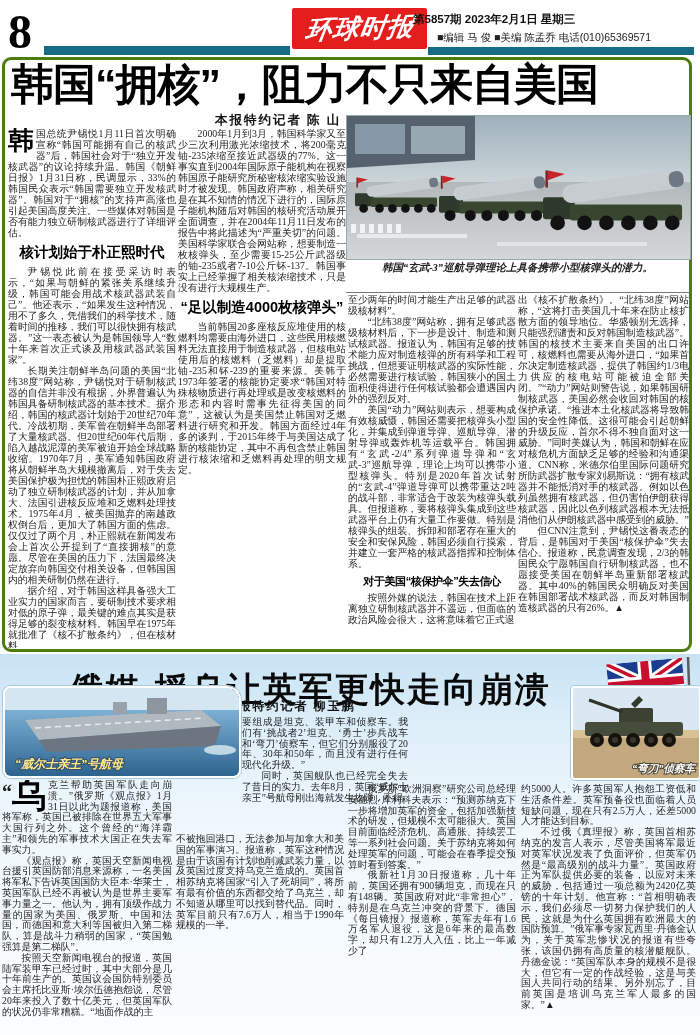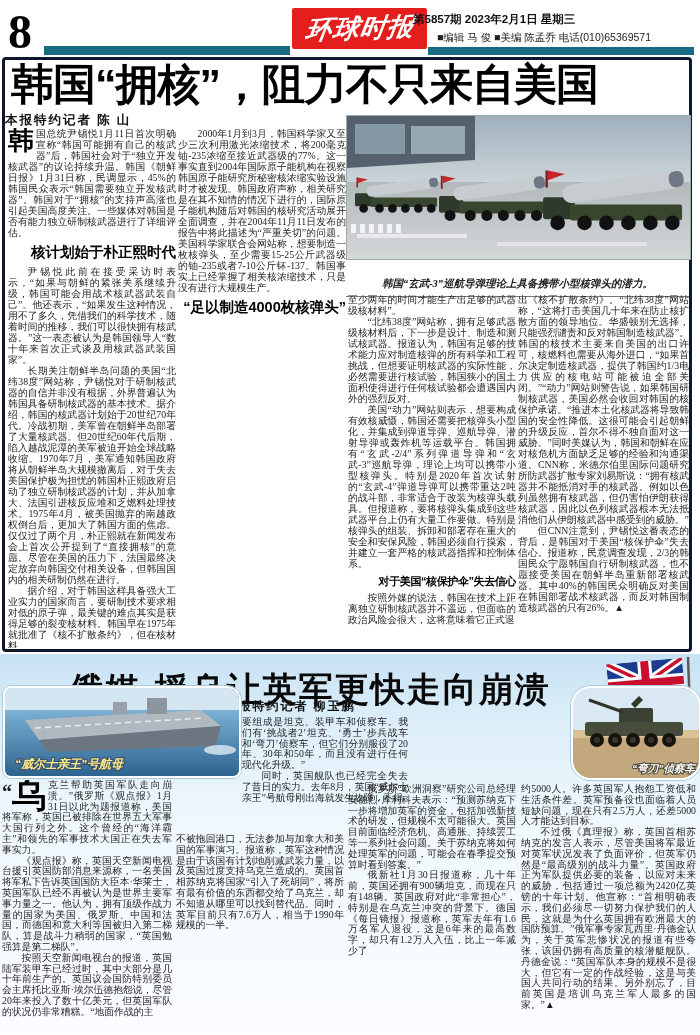--- a/index.html
+++ b/index.html
@@ -9,45 +9,45 @@
   .hdr-pageno{position:absolute;left:8px;top:8px;font:bold 48px/1 "Liberation Serif",serif;color:#000;}
   .hdr-section{position:absolute;left:46px;top:17px;font:bold 27px/1 "Liberation Sans","DejaVu Sans",sans-serif;letter-spacing:3px;color:#000;margin-top:44px;}
   .bar-teal-left{position:absolute;left:44px;top:46px;width:246px;height:9px;background:#176b83;}
   .bar-teal-right{position:absolute;left:428px;top:47px;width:266px;height:8px;background:#176b83;}
   .masthead{position:absolute;left:292px;top:8px;width:135px;height:41px;background:#e31e1c;
             display:flex;align-items:center;justify-content:center;border-radius:2px;}
   .masthead span{color:#fff;font:bold italic 26px/1 "Liberation Serif",serif;transform:skewX(-10deg) rotate(-2deg);letter-spacing:1px;}
   .issue-line{position:absolute;left:413px;top:13px;font:bold 11.5px/1.2 "Liberation Sans","DejaVu Sans",sans-serif;color:#111;}
   .staff-line{position:absolute;left:437px;top:31px;font:10.5px/1.2 "Liberation Sans","DejaVu Sans",sans-serif;color:#222;}
   
-  .a1box{position:absolute;left:2px;top:57px;width:684px;height:589px;border:3px solid #0f172a;border-radius:4px;background:#fff;}
+  .a1box{position:absolute;left:2px;top:57px;width:684px;height:589px;border:3px solid #4d7c0f;border-radius:9px;background:#fff;}
   .a1-headline{position:absolute;left:6px;top:0px;width:678px;font:900 43px/1.15 "Liberation Sans","DejaVu Sans",sans-serif;color:#000;letter-spacing:-1px;white-space:nowrap;}
-  .a1-byline{position:absolute;left:0;top:54px;width:520px;text-align:left;font:bold 12.5px/1 "Liberation Serif",serif;letter-spacing:2px;color:#111;}
+  .a1-byline{position:absolute;left:0;top:54px;width:520px;text-align:center;font:bold 12.5px/1 "Liberation Serif",serif;letter-spacing:2px;color:#111;padding-left:13px;}
   .photo1{position:absolute;left:341px;top:55px;width:343px;height:143px;border:1px solid #9aa;overflow:hidden;}
-  .photo1-caption{position:absolute;left:341px;top:217px;width:343px;text-align:center;
-     font:bold italic 10.5px/1.4 "Liberation Serif",serif;color:#222;border-bottom:1px solid #777;padding-bottom:4px;}
+  .photo1-caption{position:absolute;left:341px;top:201px;width:343px;text-align:center;
+     font:bold italic 10.5px/1.4 "Liberation Serif",serif;color:#222;border-bottom:1px solid #777;padding-bottom:16px;}
   .col{position:absolute;font-size:9.8px;line-height:11px;text-align:justify;overflow:hidden;color:#1c1c1c;}
   .c1{left:3px;top:68px;width:168px;height:520px;}
   .c2{left:173px;top:68px;width:168px;height:520px;}
   .c3{left:343px;top:234px;width:168px;height:354px;}
   .c4{left:513px;top:234px;width:171px;height:354px;}
   .p{margin:0;text-indent:2em;}
   .p.cont{text-indent:0;}
-  .subhead{margin:5px 0 4px 0;text-align:right;font:bold 14.5px/1.3 "Liberation Sans","DejaVu Sans",sans-serif;color:#000;}
+  .subhead{margin:5px 0 4px 0;text-align:center;font:bold 14.5px/1.3 "Liberation Sans","DejaVu Sans",sans-serif;color:#000;}
   .subhead.sm{font-size:11px;letter-spacing:-0.4px;}
   .dc{float:left;font:bold 26px/24px "Liberation Serif",serif;padding:1px 2px 0 0;color:#000;}
   
   .a2{position:absolute;left:0;top:654px;width:700px;height:381px;
       background:linear-gradient(180deg,#c7e2f3 0%,#ddeef9 18%,#f0f8fd 45%,#fbfdff 100%);}
   .a2-headline{position:absolute;left:30px;top:16px;width:560px;text-align:center;
       font:bold 34px/1.2 "Liberation Serif","DejaVu Serif",serif;letter-spacing:2px;color:#0a0a0a;}
   .a2-byline{position:absolute;left:0;top:46px;width:580px;text-align:center;font:bold 12px/1 "Liberation Serif",serif;letter-spacing:2px;color:#111;}
   .flagbox{position:absolute;right:4px;top:1px;width:94px;height:58px;}
   .pcarrier{position:absolute;left:3px;top:32px;width:234px;height:88px;border-radius:8px 14px 8px 8px;overflow:hidden;border:2px solid #fff;box-shadow:0 0 0 1px #aac9dd;}
-  .ptank{position:absolute;left:571px;top:32px;width:126px;height:90px;border-radius:20px;overflow:hidden;border:2px solid #fff;box-shadow:0 0 0 1px #aac9dd;}
+  .ptank{position:absolute;left:571px;top:32px;width:126px;height:90px;border-radius:4px;overflow:hidden;border:2px solid #fff;box-shadow:0 0 0 1px #aac9dd;}
   .col2s{position:absolute;font-size:9.8px;line-height:10.8px;text-align:justify;overflow:hidden;color:#1c1c1c;}
   .cA{left:242px;top:63px;width:166px;height:118px;}
   .cB{left:412px;top:63px;width:166px;height:118px;}
   .d1{left:2px;top:126px;width:170px;height:253px;}
   .d2{left:176px;top:180px;width:168px;height:199px;}
   .d3{left:348px;top:130px;width:168px;height:249px;}
   .d4{left:521px;top:130px;width:175px;height:249px;}
   .leadq{float:left;font:bold 20px/20px "Liberation Serif",serif;padding-top:2px;}
   .dc2{font-size:34px;line-height:30px;}
   .capt-carrier{font:bold italic 12px "Liberation Serif",serif;fill:#ffe98a;paint-order:stroke;stroke:#35506b;stroke-width:2px;}
@@ -124,30 +124,31 @@
           <rect x="22" y="108" width="5" height="9"></rect>
             <rect x="31" y="108" width="5" height="9"></rect>
           <rect x="40" y="108" width="5" height="9"></rect>
             <rect x="49" y="108" width="5" height="9"></rect>
         </g>
       </svg>
     </div>
     <div class="photo1-caption">韩国“玄武-3”巡航导弹理论上具备携带小型核弹头的潜力。</div>
 
     <div class="col c1">
-      <p class="p cont"><span class="dc">韩</span><span>国总统尹锡悦1月11日首次明确宣称“韩国可能拥有自己的核武器”后，韩国社会对于“独立开发核武器”的议论持续升温。韩国《朝鲜日报》1月31日称，民调显示，45%的韩国民众表示“韩国需要独立开发核武器”。韩国对于“拥核”的支持声高涨也引起美国高度关注。一些媒体对韩国是否有能力独立研制核武器进行了详细评估。</span></p>
+      <p class="p cont"><span class="dc">韩</span><span>国总统尹锡悦1月11日首次明确宣称“韩国可能拥有自己的核武器”后，韩国社会对于“独立开发核武器”的议论持续升温。韩国《朝鲜日报》1月31日称，民调显示，33%的韩国民众表示“韩国需要独立开发核武器”。韩国对于“拥核”的支持声高涨也引起美国高度关注。一些媒体对韩国是否有能力独立研制核武器进行了详细评估。</span></p>
       <h3 class="subhead">核计划始于朴正熙时代</h3>
       <p class="p">尹锡悦此前在接受采访时表示，“如果与朝鲜的紧张关系继续升级，韩国可能会用战术核武器武装自己”。他还表示，“如果发生这种情况，用不了多久，凭借我们的科学技术，随着时间的推移，我们可以很快拥有核武器。”这一表态被认为是韩国领导人“数十年来首次正式谈及用核武器武装国家”。</p>
       <p class="p">长期关注朝鲜半岛问题的美国“北纬38度”网站称，尹锡悦对于研制核武器的自信并非没有根据，外界普遍认为韩国具备研制核武器的基本技术。据介绍，韩国的核武器计划始于20世纪70年代。冷战初期，美军曾在朝鲜半岛部署了大量核武器。但20世纪60年代后期，陷入越战泥潭的美军被迫开始全球战略收缩。1970年7月，美军通知韩国政府将从朝鲜半岛大规模撤离后，对于失去美国保护极为担忧的韩国朴正熙政府启动了独立研制核武器的计划，并从加拿大、法国引进核反应堆和乏燃料处理技术。1975年4月，被美国抛弃的南越政权倒台后，更加大了韩国方面的焦虑。仅仅过了两个月，朴正熙就在新闻发布会上首次公开提到了“直接拥核”的意愿。尽管在美国的压力下，法国最终决定放弃向韩国交付相关设备，但韩国国内的相关研制仍然在进行。</p>
       <p class="p">据介绍，对于韩国这样具备强大工业实力的国家而言，要研制技术要求相对低的原子弹，最关键的难点其实是获得足够的裂变核材料。韩国早在1975年就批准了《核不扩散条约》，但在核材料</p>
     </div>
 
     <div class="col c2">
       <p class="p">2000年1月到3月，韩国科学家又至少三次利用激光浓缩技术，将200毫克铀-235浓缩至接近武器级的77%。这一事实直到2004年国际原子能机构在视察韩国原子能研究所秘密核浓缩实验设施时才被发现。韩国政府声称，相关研究是在其不知情的情况下进行的，国际原子能机构随后对韩国的核研究活动展开全面调查，并在2004年11月11日发布的报告中将此描述为“严重关切”的问题。美国科学家联合会网站称，想要制造一枚核弹头，至少需要15-25公斤武器级的铀-235或者7-10公斤钚-137。韩国事实上已经掌握了相关核浓缩技术，只是没有进行大规模生产。</p>
       <h3 class="subhead">“足以制造4000枚核弹头”</h3>
+      <p class="p">当前韩国20多座核反应堆使用的核燃料均需要由海外进口，这些民用核燃料无法直接用于制造核武器，但核电站使用后的核燃料（乏燃料）却是提取铀-235和钚-239的重要来源。美韩于1973年签署的核能协定要求“韩国对特殊核物质进行再处理或是改变核燃料的形态和内容时需事先征得美国的同意”，这被认为是美国禁止韩国对乏燃料进行研究和开发。韩国方面经过4年多的谈判，于2015年终于与美国达成了新的核能协定，其中不再包含禁止韩国进行核浓缩和乏燃料再处理的明文规定。</p>
     </div>
 
     <div class="col c3">
       <p class="p cont">至少两年的时间才能生产出足够的武器级核材料”。</p>
       <p class="p">“北纬38度”网站称，拥有足够武器级核材料后，下一步是设计、制造和测试核武器。报道认为，韩国有足够的技术能力应对制造核弹的所有科学和工程挑战，但想要证明核武器的实际性能，必然需要进行核试验，韩国狭小的国土面积使得进行任何核试验都会遭遇国内外的强烈反对。</p>
       <p class="p">美国“动力”网站则表示，想要构成有效核威慑，韩国还需要把核弹头小型化，并集成到弹道导弹、巡航导弹、潜射导弹或轰炸机等运载平台。韩国拥有“玄武-2/4”系列弹道导弹和“玄武-3”巡航导弹，理论上均可以携带小型核弹头。特别是2020年首次试射的“玄武-4”弹道导弹可以携带重达2吨的战斗部，非常适合于改装为核弹头载具。但报道称，要将核弹头集成到这些武器平台上仍有大量工作要做。特别是核弹头的组装、拆卸和部署存在重大的安全和安保风险，韩国必须自行摸索，并建立一套严格的核武器指挥和控制体系。</p>
       <h3 class="subhead sm">对于美国“核保护伞”失去信心</h3>
       <p class="p">按照外媒的说法，韩国在技术上距离独立研制核武器并不遥远，但面临的政治风险会很大，这将意味着它正式退</p>
     </div>
 

